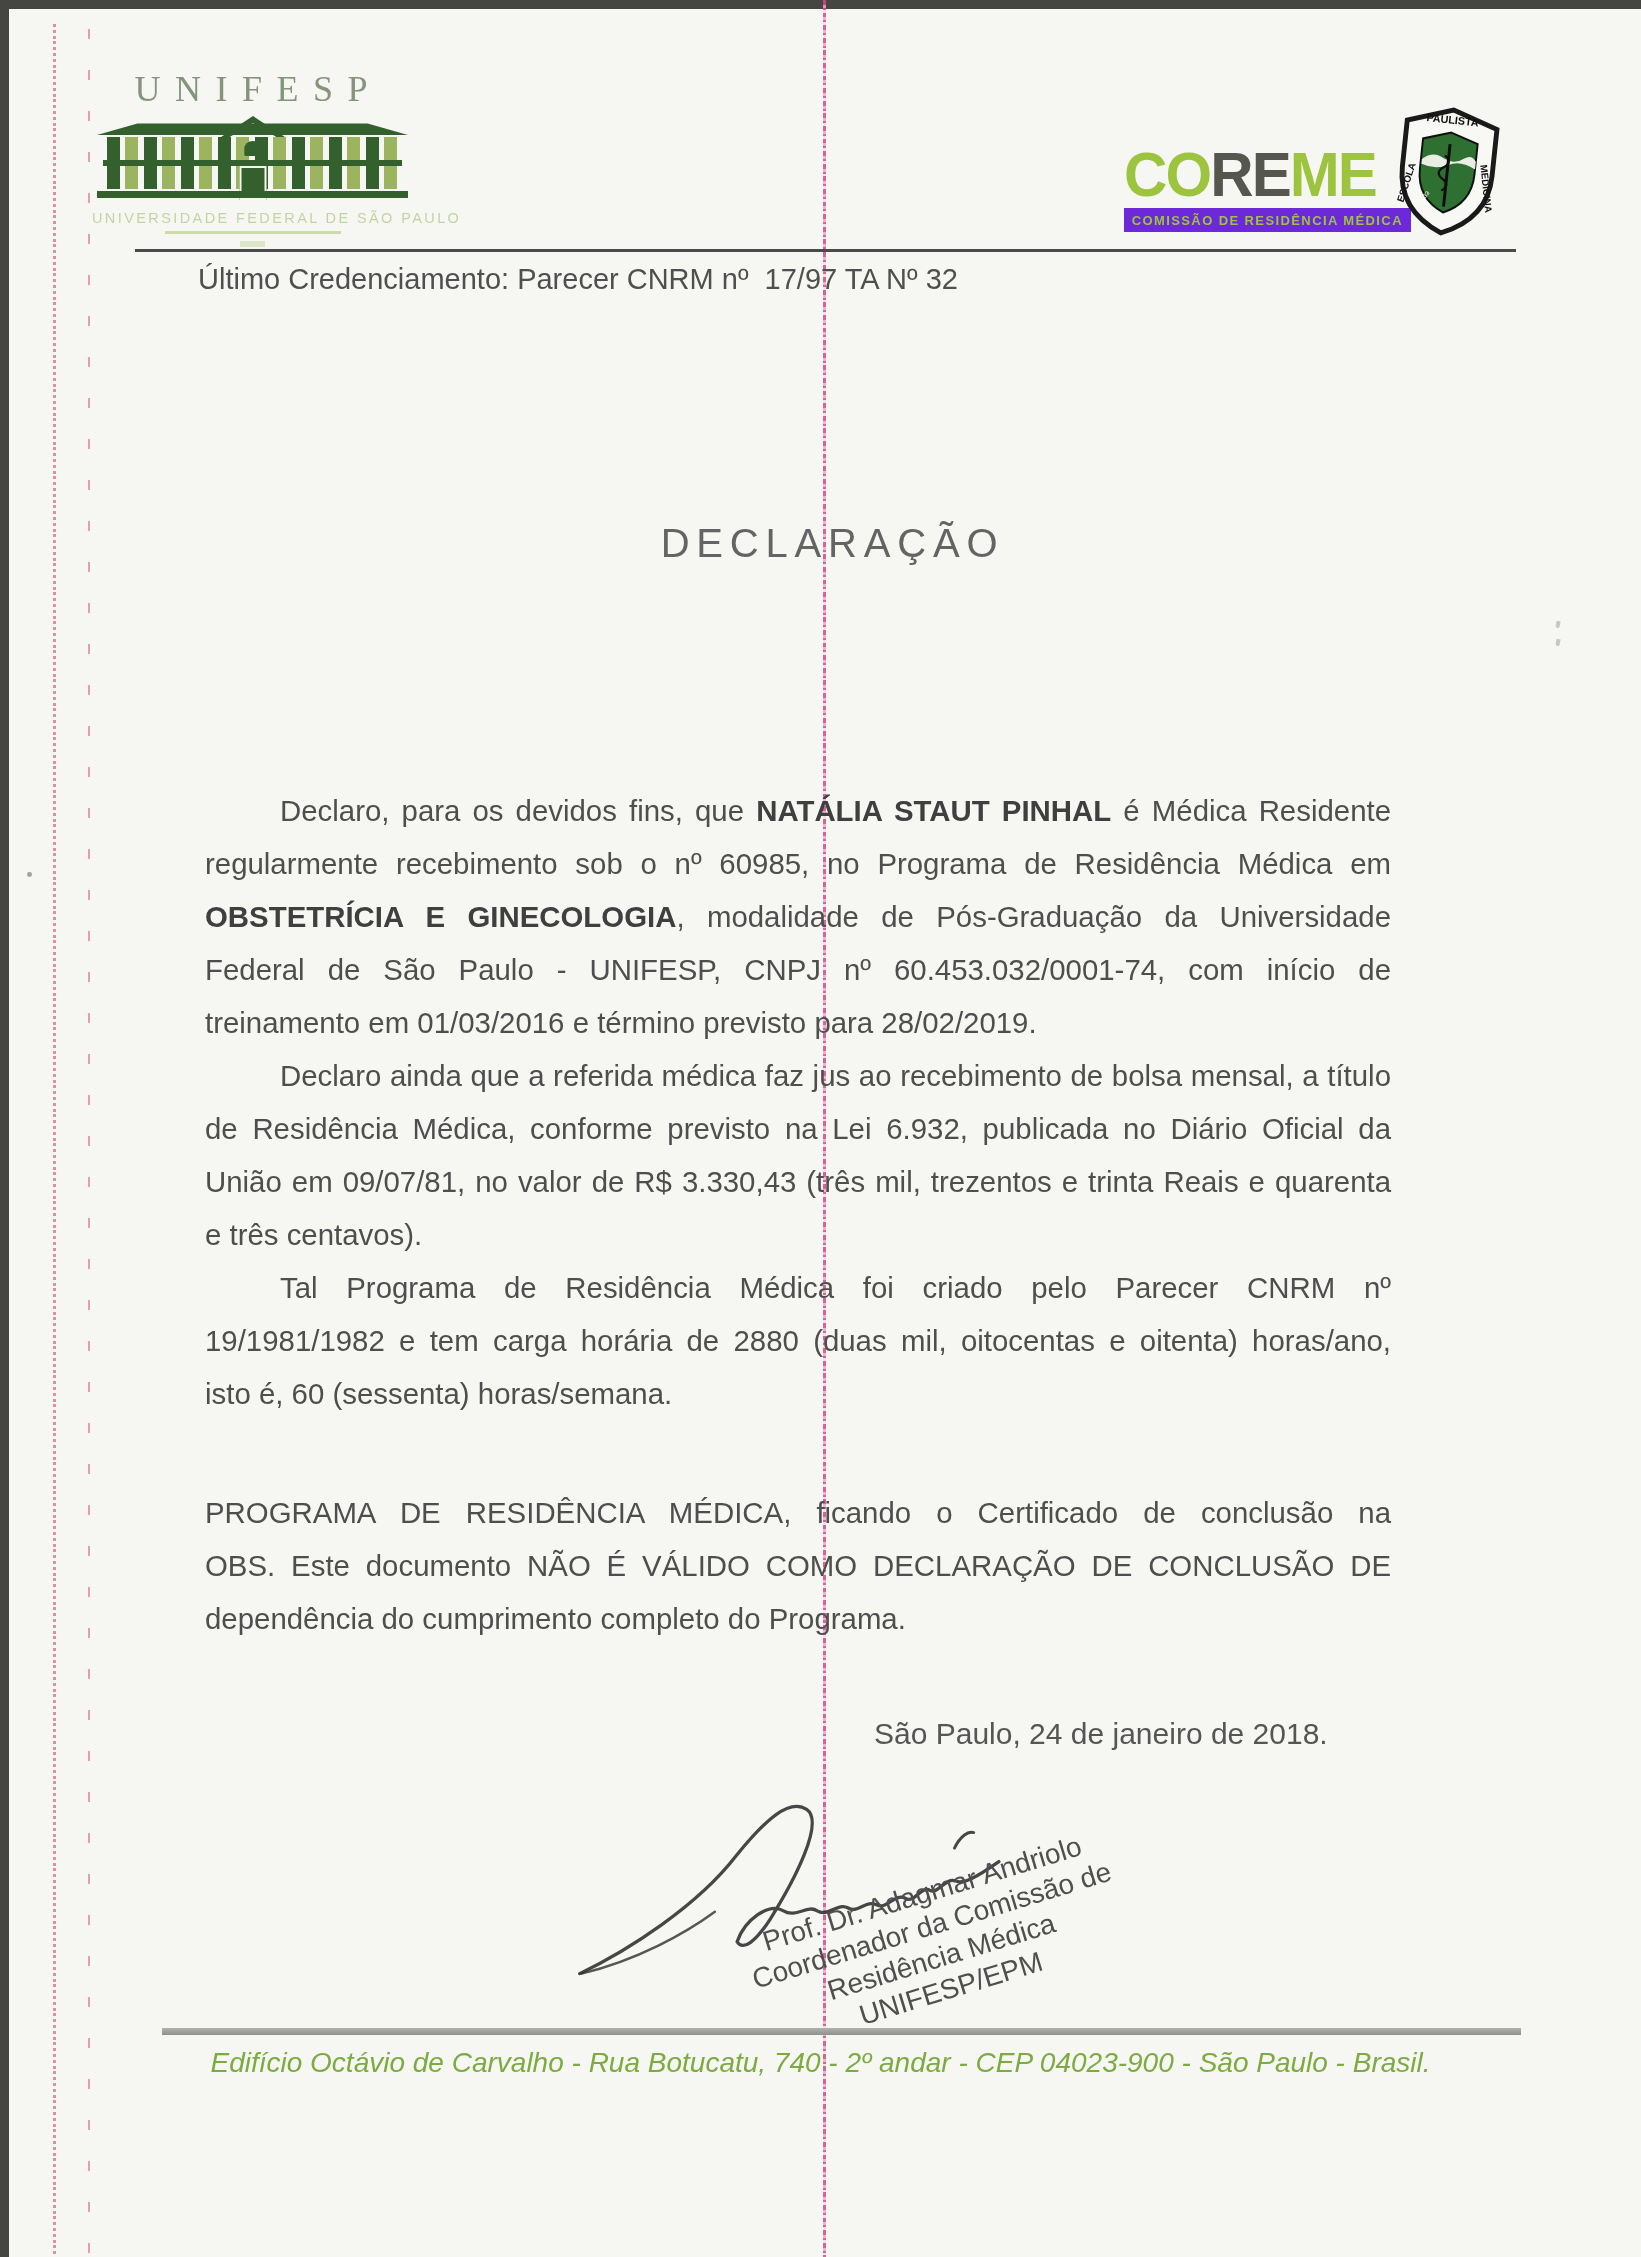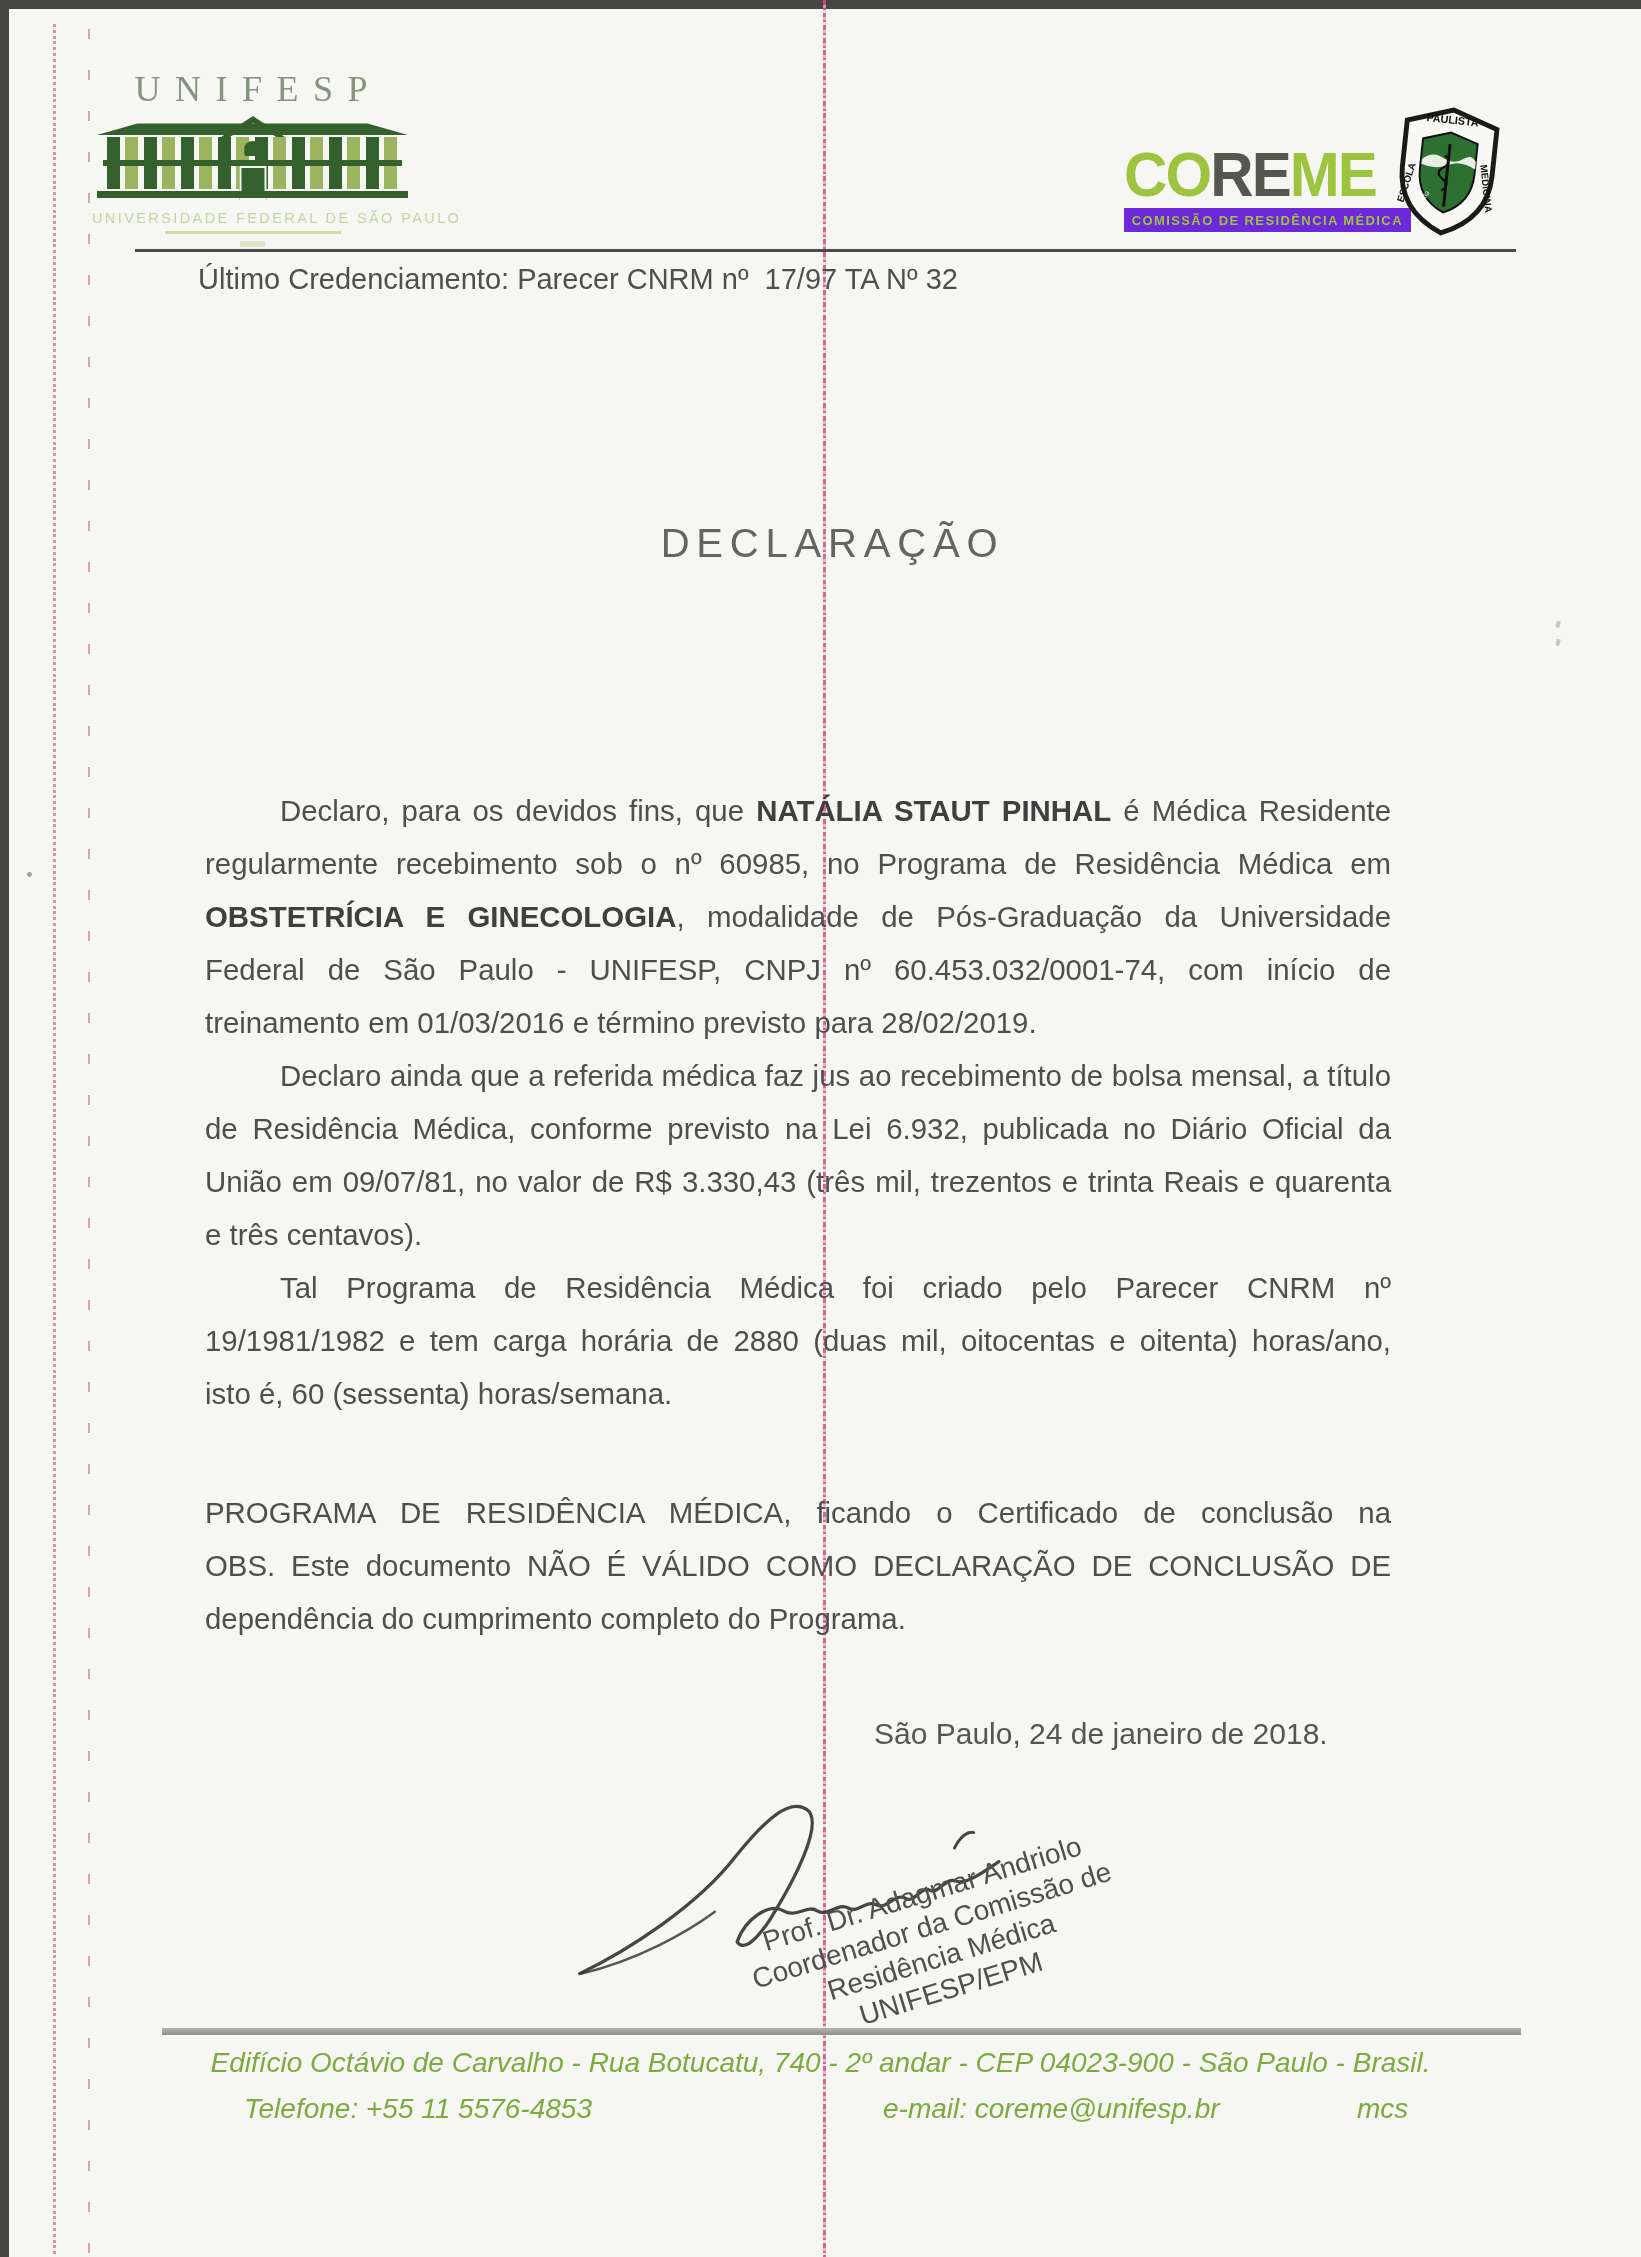--- a/index.html
+++ b/index.html
@@ -180,20 +180,15 @@
 
   <div class="stamp">
       <div>Prof. Dr. Adagmar Andriolo</div>
       <div>Coordenador da Comissão de</div>
       <div>Residência Médica</div>
       <div>UNIFESP/EPM</div>
     </div>
 
   <div class="footer-rule"></div>
   <div class="footer-address">Edifício Octávio de Carvalho - Rua Botucatu, 740 - 2º andar - CEP 04023-900 - São Paulo - Brasil.</div>
-  <div class="footer-row">
-    <span class="footer-phone">Telefone: +55 11 5576-4853</span>
-    <span class="footer-email">e-mail: coreme@unifesp.br</span>
-    <span class="footer-mcs">mcs</span>
-  </div>
 
 </div>
 
 
 </body></html>

